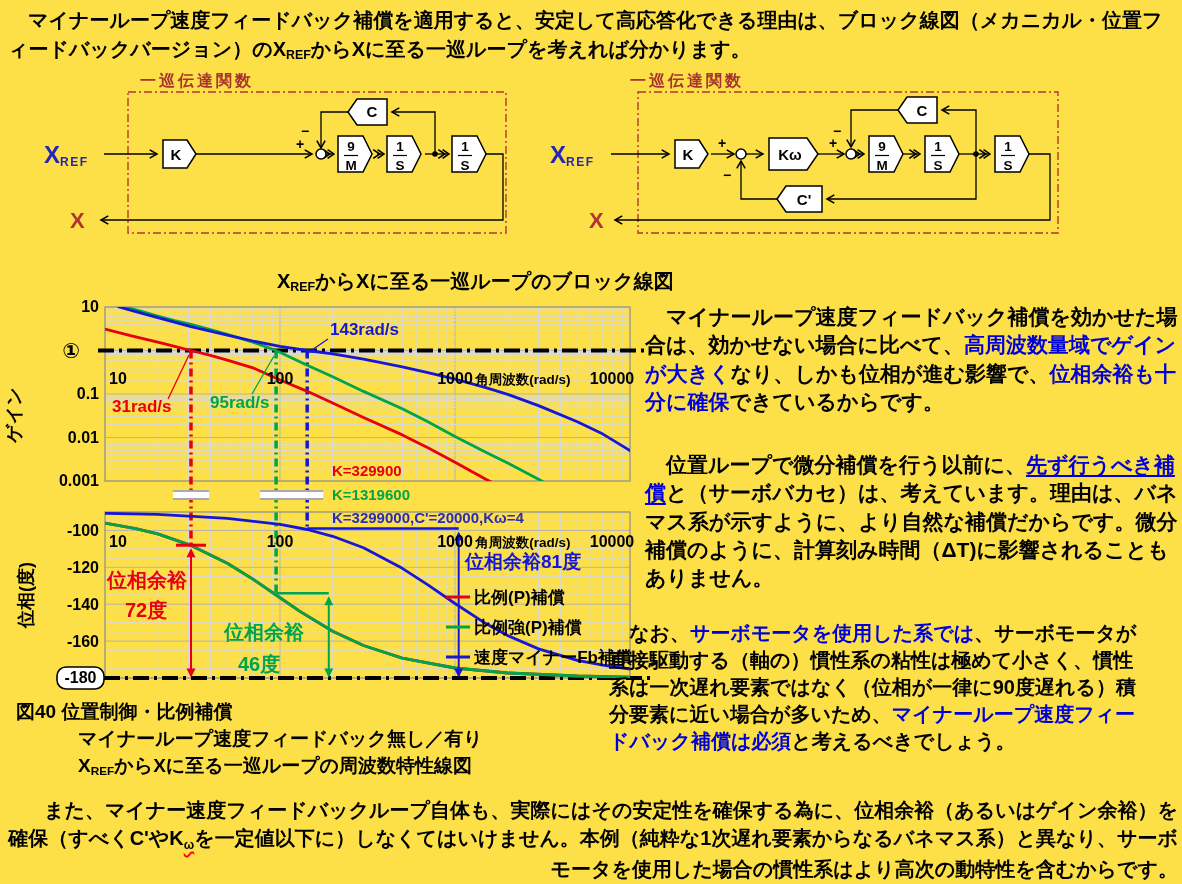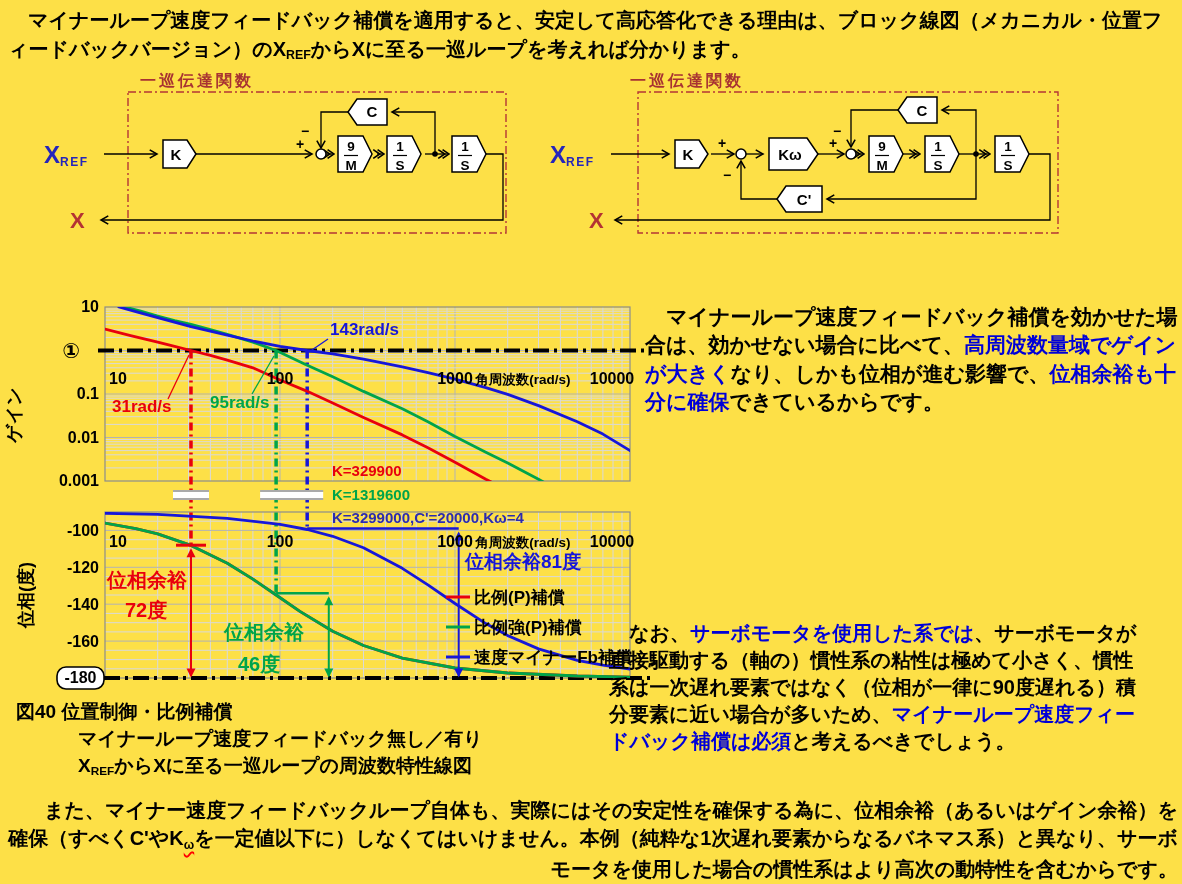--- a/index.html
+++ b/index.html
@@ -169,20 +169,21 @@
   </g>
   <g>
     <path d="M450,68 h25 l9,18 l-9,18 h-25 z" class="blk"></path>
     <text x="463" y="83" class="bt f">1</text>
     <line x1="456" y1="87.5" x2="470" y2="87.5" class="fb"></line>
     <text x="463" y="102" class="bt f">S</text>
   </g>
   <text x="44" y="160" class="xout">X</text>
 </svg>
 
+<div id="cap39b" class="abs"><span class="sg-k">X</span><span class="sg-sub">REF</span><span class="sg-k">からXに至る一巡ループのブロック線図</span></div>
 
 <svg id="charts" width="660" height="400" viewBox="0 0 660 400">
       <line x1="157.7" y1="12" x2="157.7" y2="186" stroke="#d9d9d9" stroke-width="1"></line>
       <line x1="188.5" y1="12" x2="188.5" y2="186" stroke="#d9d9d9" stroke-width="1"></line>
       <line x1="210.4" y1="12" x2="210.4" y2="186" stroke="#d9d9d9" stroke-width="1"></line>
       <line x1="227.3" y1="12" x2="227.3" y2="186" stroke="#d9d9d9" stroke-width="1"></line>
       <line x1="241.2" y1="12" x2="241.2" y2="186" stroke="#d9d9d9" stroke-width="1"></line>
       <line x1="252.9" y1="12" x2="252.9" y2="186" stroke="#d9d9d9" stroke-width="1"></line>
       <line x1="263.0" y1="12" x2="263.0" y2="186" stroke="#d9d9d9" stroke-width="1"></line>
       <line x1="272.0" y1="12" x2="272.0" y2="186" stroke="#d9d9d9" stroke-width="1"></line>
@@ -364,17 +365,18 @@
       <text x="474" y="338" font-size="17">比例強(P)補償</text>
       <line x1="446" y1="362" x2="470" y2="362" stroke="#1616d9" stroke-width="3"></line>
       <text x="474" y="368" font-size="17">速度マイナーFb補償</text>
     </svg>
 
 <div id="cap40a" class="abs">図40 位置制御・比例補償</div>
 <div id="cap40b" class="abs">マイナーループ速度フィードバック無し／有り</div>
 <div id="cap40c" class="abs"><span class="sg-k">X</span><span class="sg-sub">REF</span><span class="sg-k">からXに至る一巡ループの周波数特性線図</span></div>
 
 <div id="p1" class="abs"><span class="sg-k">　マイナーループ速度フィードバック補償を効かせた場合は、効かせない場合に比べて、</span><span class="sg-b">高周波数量域でゲインが大きく</span><span class="sg-k">なり、しかも位相が進む影響で、</span><span class="sg-b">位相余裕も十分に確保</span><span class="sg-k">できているからです。</span></div>
+<div id="p2" class="abs"><span class="sg-k">　位置ループで微分補償を行う以前に、</span><span class="sg-bu">先ず行うべき補償</span><span class="sg-k">と（サーボバカセ）は、考えています。理由は、バネマス系が示すように、より自然な補償だからです。微分補償のように、計算刻み時間（ΔT)に影響されることもありません。</span></div>
 <div id="p3" class="abs"><span class="sg-k">　なお、</span><span class="sg-b">サーボモータを使用した系では</span><span class="sg-k">、サーボモータが直接駆動する（軸の）慣性系の粘性は極めて小さく、慣性系は一次遅れ要素ではなく（位相が一律に90度遅れる）積分要素に近い場合が多いため、</span><span class="sg-b">マイナーループ速度フィードバック補償は必須</span><span class="sg-k">と考えるべきでしょう。</span></div>
 
 <div id="bottomp" class="abs"><span class="sg-k">　また、マイナー速度フィードバックループ自体も、実際にはその安定性を確保する為に、位相余裕（あるいはゲイン余裕）を確保（すべくC'やK</span><span class="sg-subw">ω</span><span class="sg-k">を一定値以下に）しなくてはいけません。本例（純粋な1次遅れ要素からなるバネマス系）と異なり、サーボモータを使用した場合の慣性系はより高次の動特性を含むからです。</span></div>
 
 </div>
 
 </body></html>

